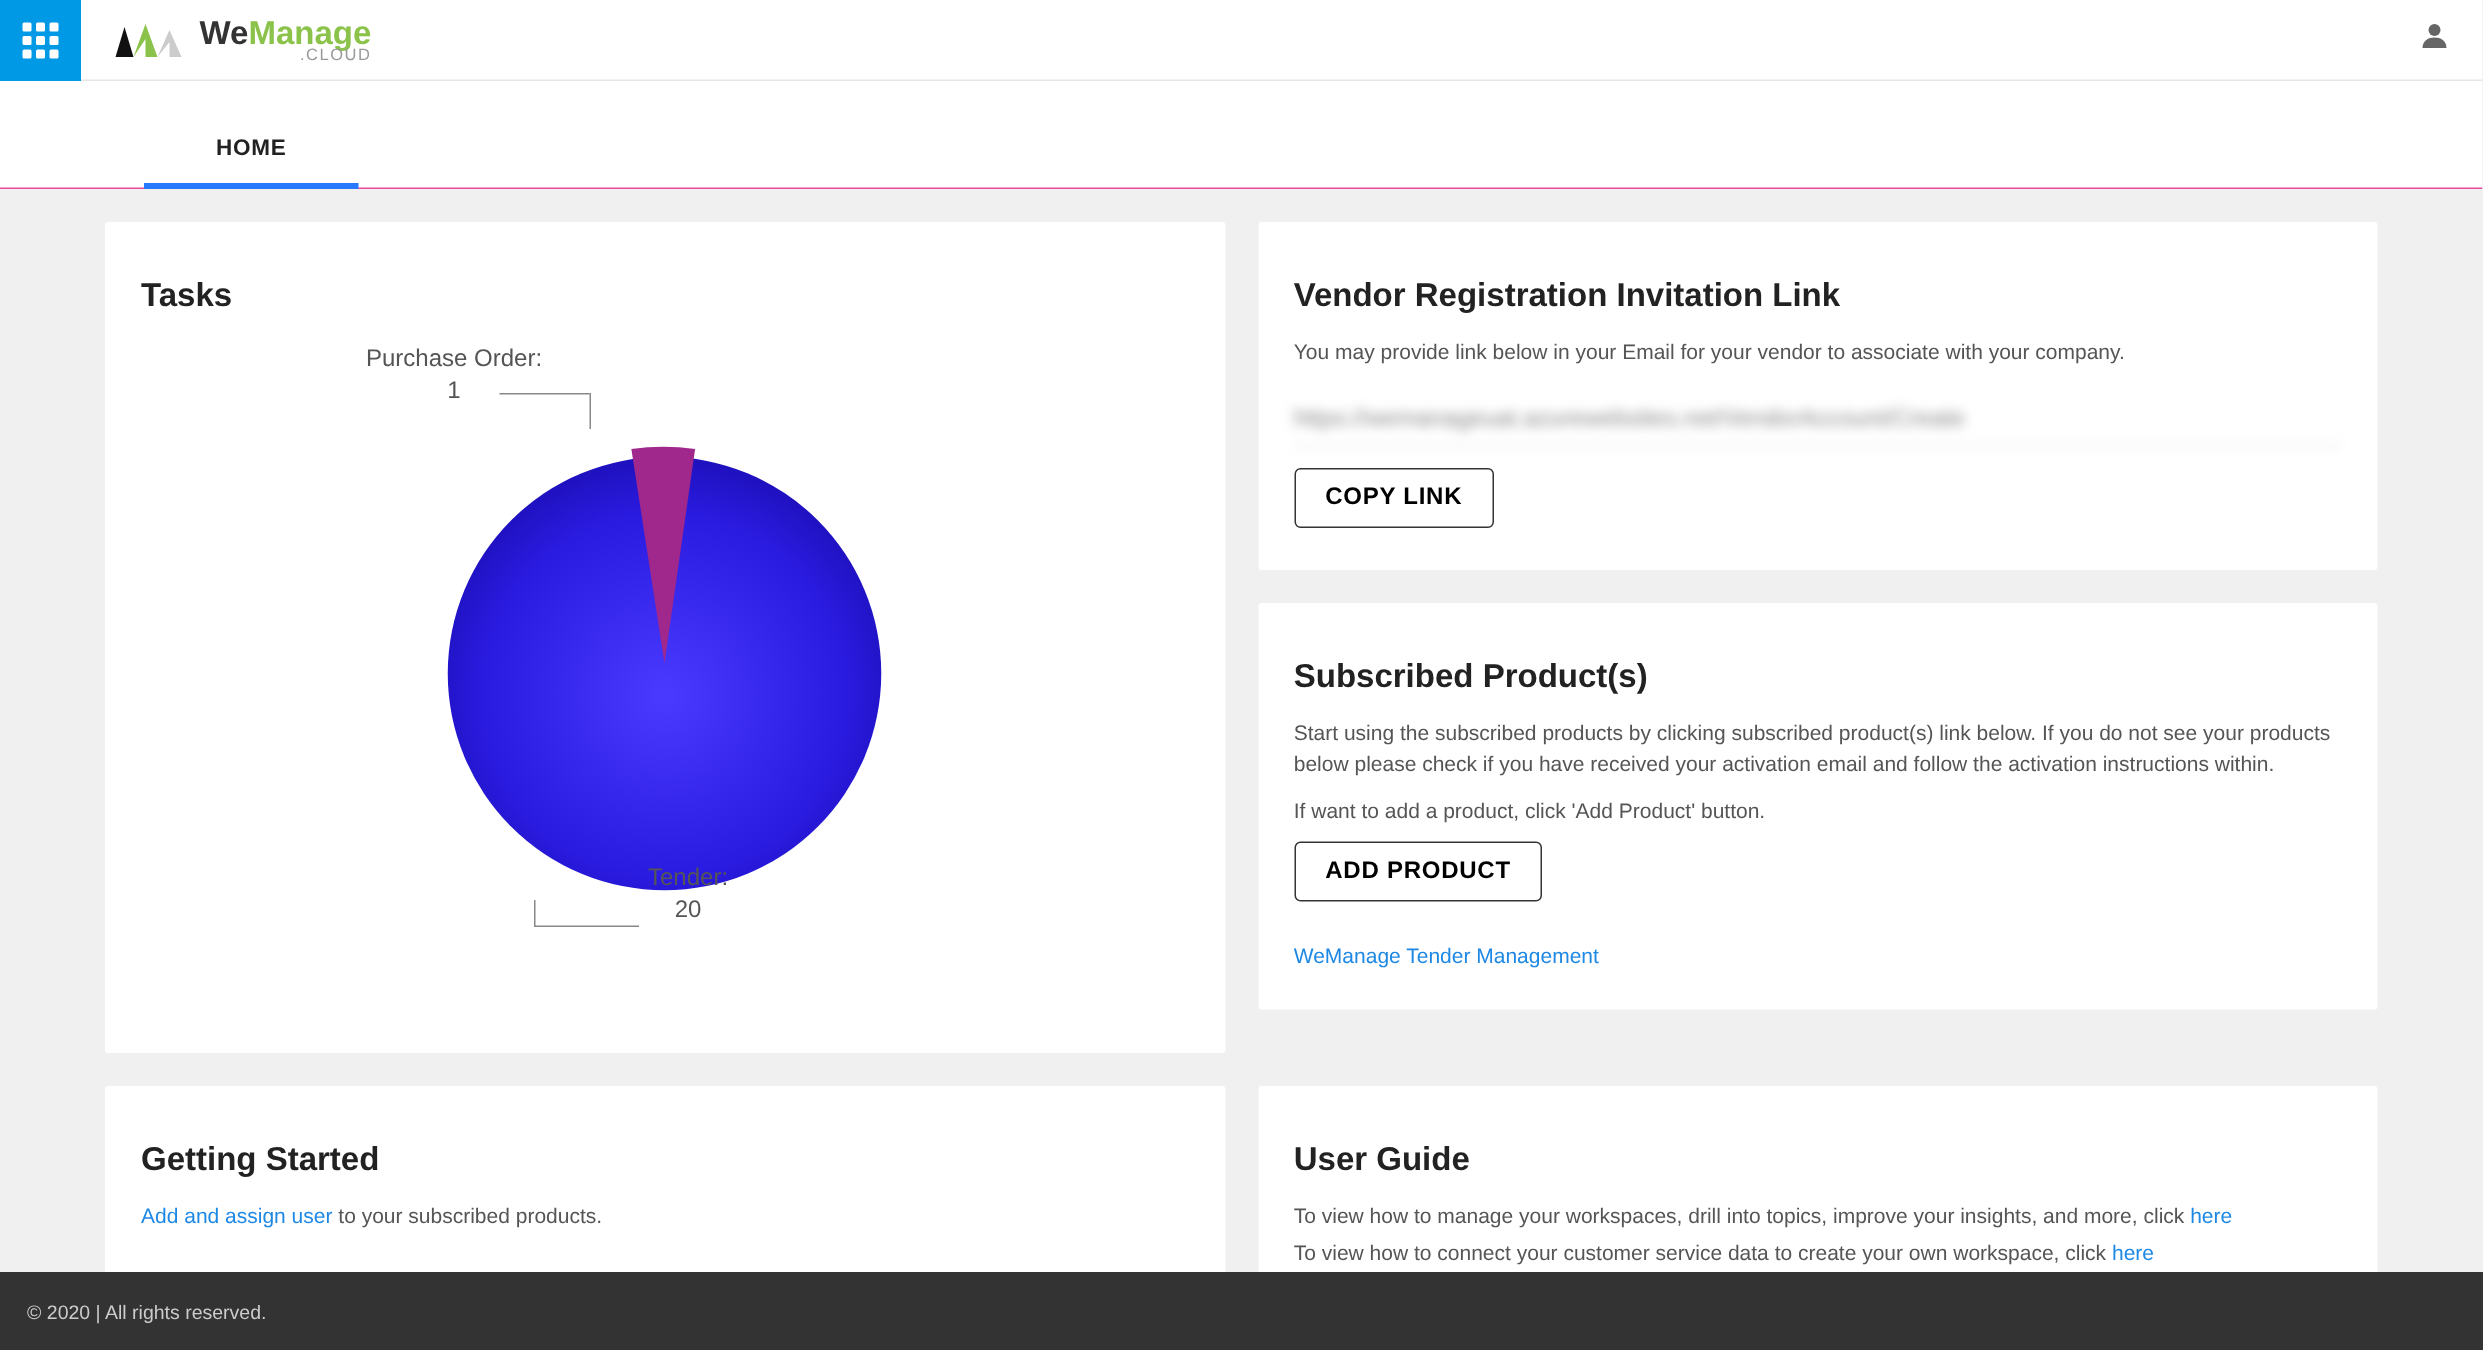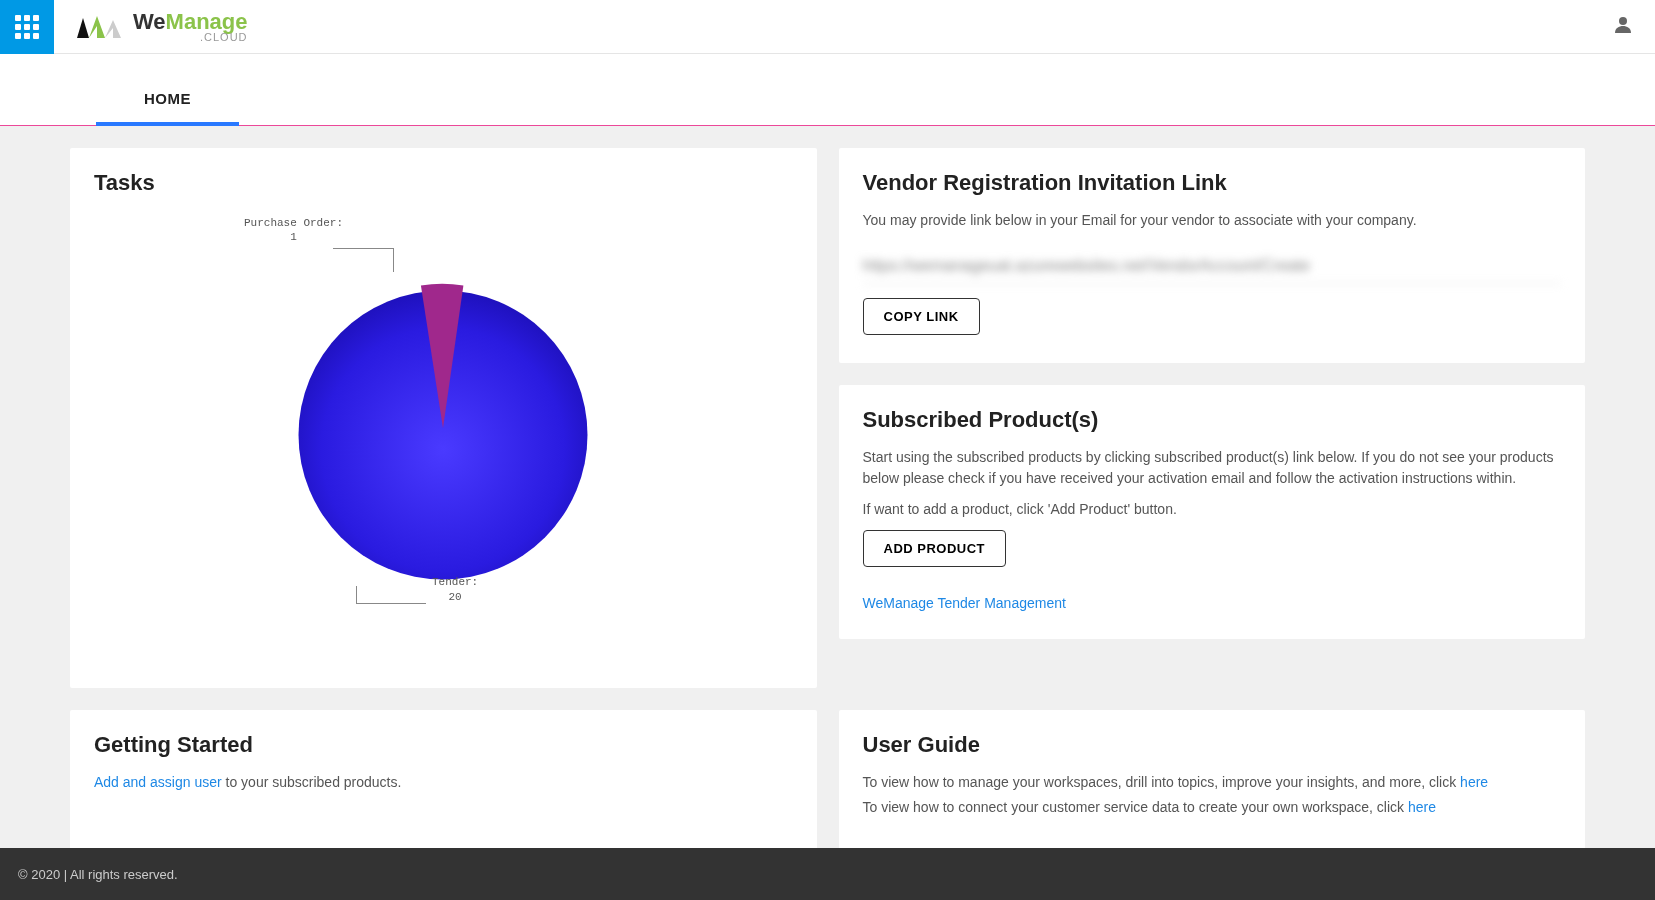--- a/index.html
+++ b/index.html
@@ -19,35 +19,35 @@
     .header-spacer { flex: 1; }
     .user-icon { margin-right: 20px; color: #666; cursor: pointer; }
     
     
     .tabbar { background: #fff; height: 72px; display: flex; align-items: flex-end; padding-left: 96px; border-bottom: 1px solid #ec4899; }
     .tab { padding: 0 48px 18px 48px; font-weight: 600; font-size: 15px; color: #222; letter-spacing: 0.5px; position: relative; cursor: pointer; }
     .tab.active::after { content: ''; position: absolute; left: 0; right: 0; bottom: -1px; height: 4px; background: #2979ff; }
 
     
     .content { padding: 22px 70px 40px 70px; display: grid; grid-template-columns: 1fr 1fr; gap: 22px; min-height: calc(100vh - 54px - 72px - 38px); }
-    .card { background: #fff; padding: 22px 24px 28px 24px; border-radius: 2px; }
+    .card { background: #fff; padding: 36px 24px 28px 24px; border-radius: 2px; }
     .card h2 { font-size: 22px; font-weight: 600; color: #222; margin-bottom: 14px; }
     .card p { font-size: 14px; color: #555; line-height: 1.5; margin-bottom: 10px; }
 
     
     .pie-wrap { position: relative; height: 450px; display: flex; align-items: center; justify-content: center; }
     .pie-svg { width: 340px; height: 340px; }
-    .pie-label { position: absolute; font-size: 11px; color: #555; text-align: center; line-height: 1.3; font-family: Liberation Mono, monospace; }
+    .pie-label { position: absolute; font-size: 16px; color: #555; text-align: center; line-height: 1.3; }
     .pie-label .lname { display: block; }
     .pie-label .lval { display: block; }
     .callout { position: absolute; background: #888; }
 
     
     .blurred-link { font-size: 16px; color: #888; filter: blur(4px); padding: 8px 0; border-bottom: 1px solid #ddd; margin: 18px 0 14px 0; white-space: nowrap; overflow: hidden; }
-    .btn-outline { display: inline-block; padding: 10px 20px; border: 1px solid #333; background: #fff; font-size: 13px; font-weight: 600; letter-spacing: 0.5px; cursor: pointer; border-radius: 4px; }
+    .btn-outline { display: inline-block; padding: 10px 20px; border: 1px solid #333; background: #fff; font-size: 16px; font-weight: 600; letter-spacing: 0.5px; cursor: pointer; border-radius: 4px; }
     .link { color: #1e88e5; text-decoration: none; font-size: 14px; cursor: pointer; }
     .subscribed-link { display: block; margin-top: 28px; }
 
     
     .footer { background: #333; color: #ccc; font-size: 13px; padding: 10px 18px; position: fixed; bottom: 0; left: 0; right: 0; height: 52px; display: flex; align-items: center; }
   </style>
 </head>
 <body>
 
 <div class="header">

